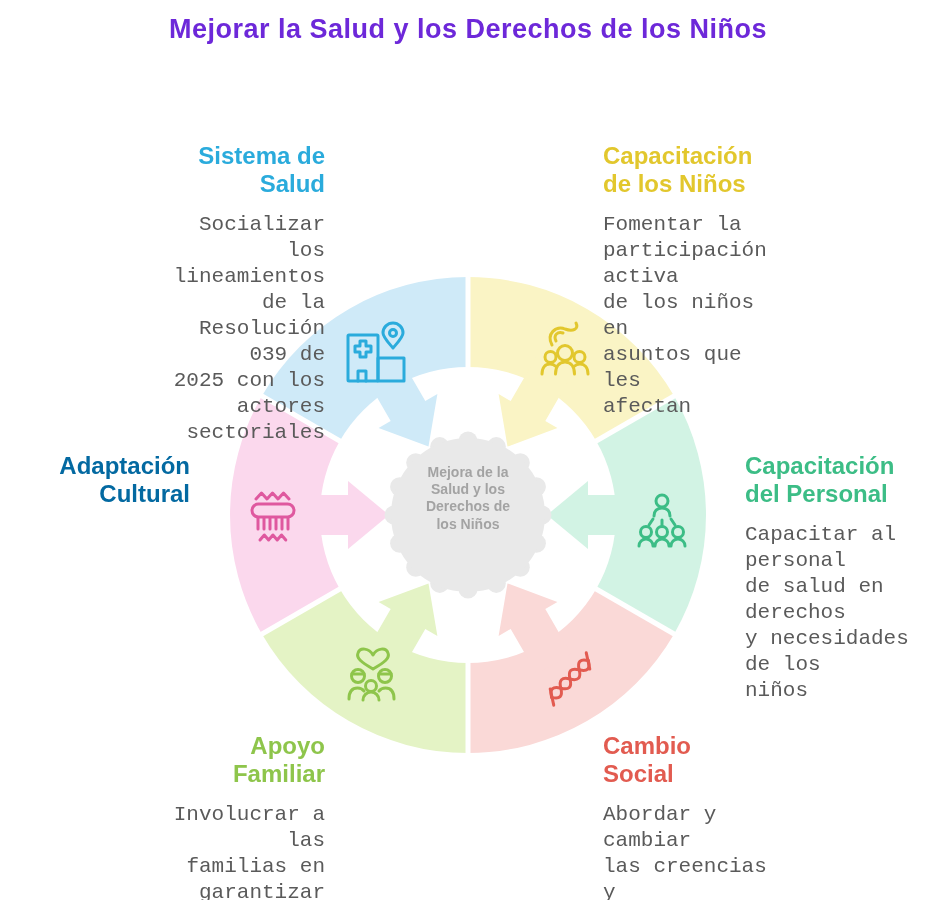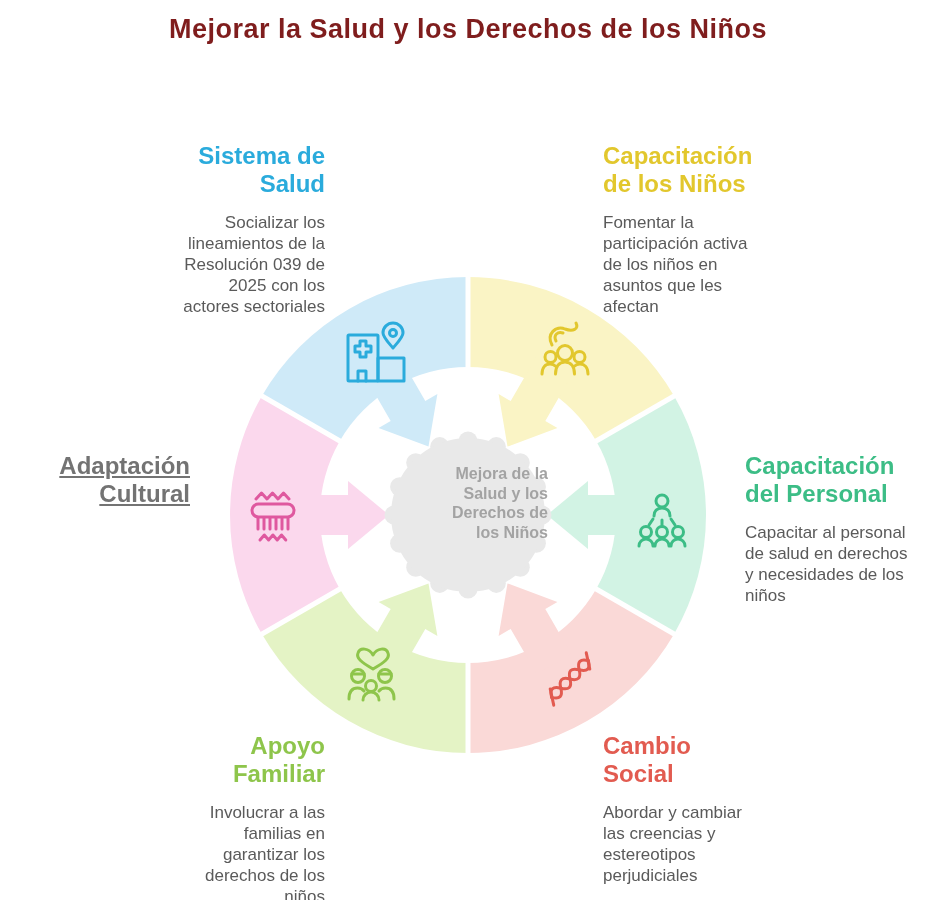--- a/index.html
+++ b/index.html
@@ -2,32 +2,32 @@
 <html><head>
 <meta charset="utf-8">
 <style>
   html,body{margin:0;padding:0;background:#ffffff;}
   .canvas{
     position:relative;width:936px;height:900px;background:#ffffff;overflow:hidden;
     font-family:"Liberation Sans","DejaVu Sans",sans-serif;
   }
   .main-title{
     position:absolute;left:0;top:14px;width:936px;margin:0;
-    text-align:center;font-size:27px;font-weight:bold;color:#7f1d1d;letter-spacing:.5px;
+    text-align:center;font-size:27px;font-weight:bold;color:#6d28d9;letter-spacing:.5px;
   }
   .wheel{position:absolute;left:0;top:0;}
   .icon{fill:none;stroke-width:3;stroke-linecap:round;stroke-linejoin:round;}
   .info{position:absolute;}
   .info .sec-title{font-size:24px;font-weight:bold;line-height:1.18;white-space:pre-line;}
-  .info .sec-desc{margin-top:13px;font-size:17px;line-height:1.24;color:#5a5a5a;white-space:pre-line;}
+  .info .sec-desc{margin-top:13px;font-size:21px;line-height:1.24;color:#5a5a5a;white-space:pre-line;font-family:Liberation Mono, monospace;}
   .align-right{text-align:right;}
   .align-left{text-align:left;}
   .center-label{
     position:absolute;left:388px;top:464px;width:160px;
-    text-align:right;font-size:16px;font-weight:bold;line-height:1.23;
+    text-align:center;font-size:14px;font-weight:bold;line-height:1.23;
     color:#a3a3a3;white-space:pre-line;
   }
 </style>
 </head>
 <body>
 
 <div class="canvas">
 
   <h1 class="main-title">Mejorar la Salud y los Derechos de los Niños</h1>
 
@@ -183,17 +183,17 @@
     <div class="sec-title" style="color: rgb(142, 197, 75);">Apoyo
 Familiar</div>
     <div class="sec-desc">Involucrar a las
 familias en
 garantizar los
 derechos de los
 niños</div>
   </div>
 
   <div class="info align-right" style="left:30px;top:452px;width:160px;">
-    <div class="sec-title" style="color: #737373; text-decoration: underline;">Adaptación
+    <div class="sec-title" style="color: #0369a1;">Adaptación
 Cultural</div>
   </div>
 
 </div>
 
 </body></html>

